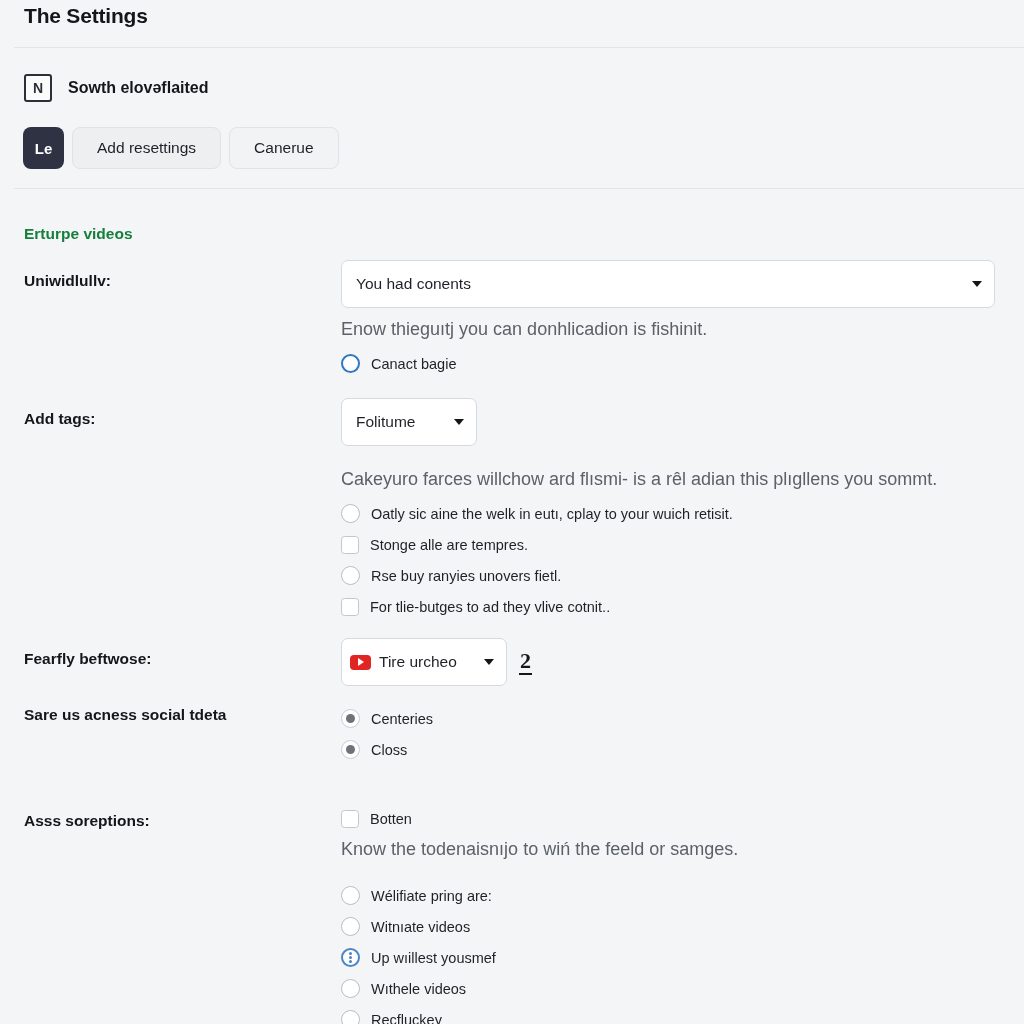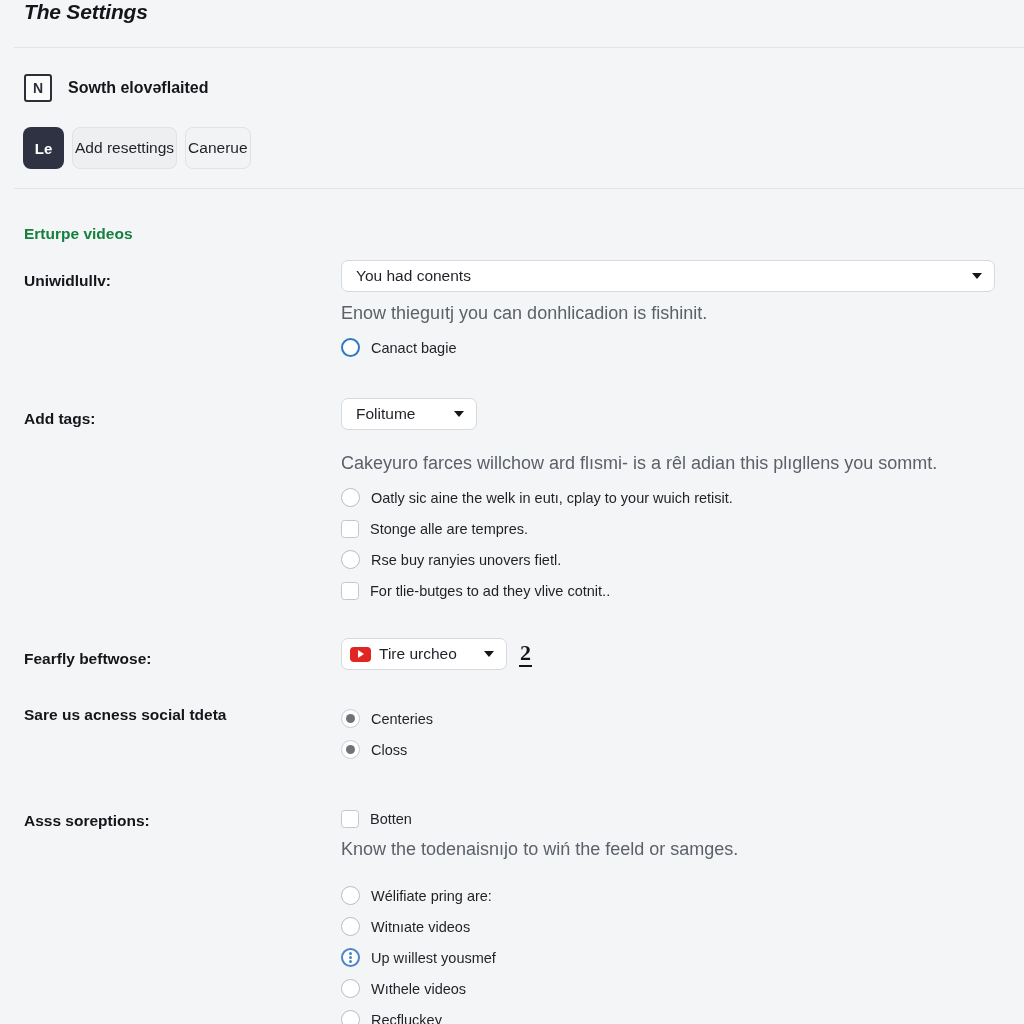--- a/index.html
+++ b/index.html
@@ -11,21 +11,21 @@
     font-family: "Liberation Sans", sans-serif;
     color: #1f2127;
     overflow: hidden;
   }
 
   .page { position: relative; width: 1024px; height: 1024px; background: #f4f5f6; }
 
   
   .title-bar {
     position: absolute; left: 0; top: 0; width: 1024px; height: 32px;
-    display: flex;  font-style: italic;
+    display: flex; align-items: center;
   }
   .page-title {
     margin-left: 24px;
     font-size: 21px; font-weight: bold; letter-spacing: -0.2px;
     color: #14161a;
   }
   .divider {
     position: absolute; left: 14px; right: 0; height: 1px;
     background: #e2e4e7;
   }
@@ -54,21 +54,21 @@
     display: flex; align-items: center; gap: 8px;
   }
   .le-badge {
     width: 41px; height: 42px;
     background: #2f3243; color: #ffffff;
     border-radius: 8px;
     display: flex; align-items: center; justify-content: center;
     font-size: 15px; font-weight: bold;
   }
   .btn {
-    height: 42px; padding: 0 2px;
+    height: 42px; padding: 0 24px;
     background: #eeeff1; border: 1px solid #e0e2e5; border-radius: 8px;
     font-family: "Liberation Sans", sans-serif;
     font-size: 15.5px; color: #1f2127;
     display: flex; align-items: center; justify-content: center;
     cursor: pointer; white-space: nowrap;
   }
   .btn-secondary { background: #f2f3f4; }
 
   
   .section-heading {
@@ -78,21 +78,21 @@
   .field-label {
     position: absolute; left: 24px;
     font-size: 15.5px; font-weight: bold; color: #14161a;
     line-height: 1.45; max-width: 290px;
   }
 
   .control-col { position: absolute; left: 341px; }
 
   
   .select {
-    height: 32px;
+    height: 48px;
     background: #ffffff; border: 1px solid #d6d9dd; border-radius: 7px;
     display: flex; align-items: center; padding: 0 12px 0 14px;
     font-size: 15.5px; color: #1f2127;
     cursor: pointer; position: relative;
   }
   .select-wide { width: 654px; }
   .select-narrow { width: 136px; }
   .select-yt { width: 166px; padding-left: 8px; }
   .select-value { flex: 1 1 auto; white-space: nowrap; overflow: hidden; }
   .caret {

